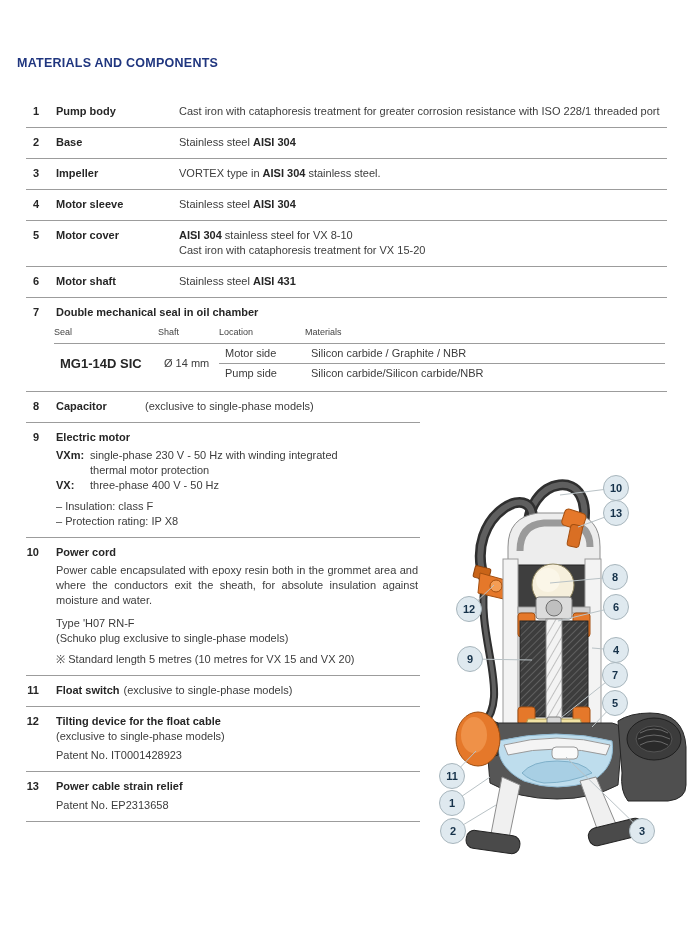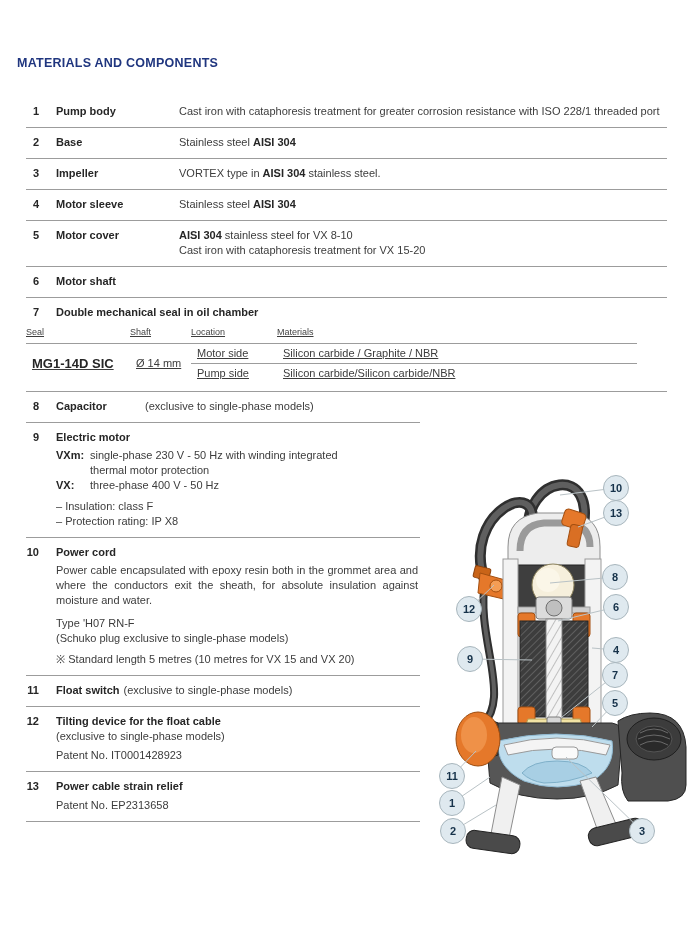--- a/index.html
+++ b/index.html
@@ -11,21 +11,21 @@
   .rowline{display:flex;align-items:flex-start;}
   .num{width:13px;flex:none;font-weight:bold;color:#262626;text-align:right;}
   .name{width:123px;flex:none;margin-left:17px;font-weight:bold;color:#262626;}
   .name.grow{width:auto;}
   .name.cap{width:89px;}
   .desc{flex:1;color:#3c3c3c;}
   .desc b{color:#262626;}
   .note{color:#3c3c3c;font-weight:normal;}
   .sub{margin-left:30px;margin-top:3px;}
   
-  .seal-table{margin-top:4px;display:grid;grid-template-columns:104px 61px 86px 1fr;width:calc(100% - 30px);text-decoration:underline;}
+  .seal-table{margin-left:28px;margin-top:4px;display:grid;grid-template-columns:104px 61px 86px 1fr;width:calc(100% - 30px);}
   .seal-table .h{font-size:9px;color:#444;padding:1px 0 3px;border-bottom:1px solid #9c9c9c;}
   .cell{padding:2px 6px;}
   .span2{grid-row:2 / 4;display:flex;align-items:center;}
   .seal-model{font-weight:bold;color:#262626;font-size:13px;}
   .r1{border-bottom:1px solid #9c9c9c;}
   
   .variant{display:flex;}
   .vlabel{width:34px;flex:none;font-weight:bold;color:#262626;}
   .vtext{flex:1;max-width:272px;}
   .specs{margin-top:6px;}
@@ -94,20 +94,23 @@
             <div><b>AISI 304</b><span> stainless steel for VX 8-10</span></div>
             <div><span>Cast iron with cataphoresis treatment for VX 15-20</span></div>
           </div>
     </div>
   </div>
 
   <div class="rowblock">
     <div class="rowline">
       <span class="num">6</span>
       <span class="name">Motor shaft</span>
+      <div class="desc">
+            <div><span>Stainless steel </span><b>AISI 431</b></div>
+          </div>
     </div>
   </div>
 </div>
 
   <div class="rowblock">
     <div class="rowline">
       <span class="num">7</span>
       <span class="name grow">Double mechanical seal in oil chamber</span>
     </div>
     <div class="seal-table">

